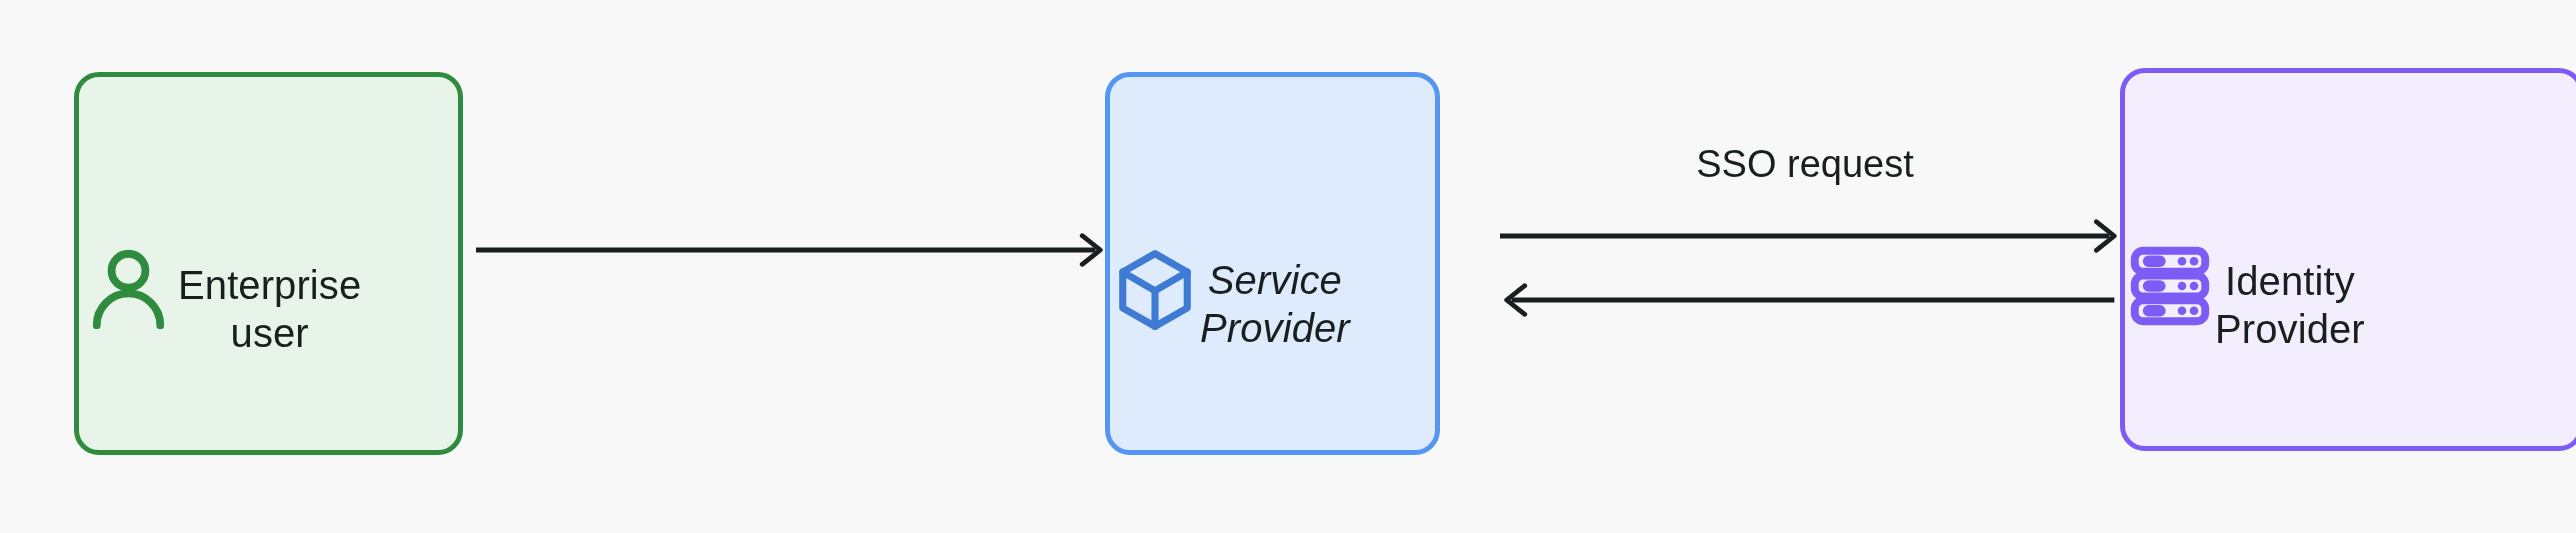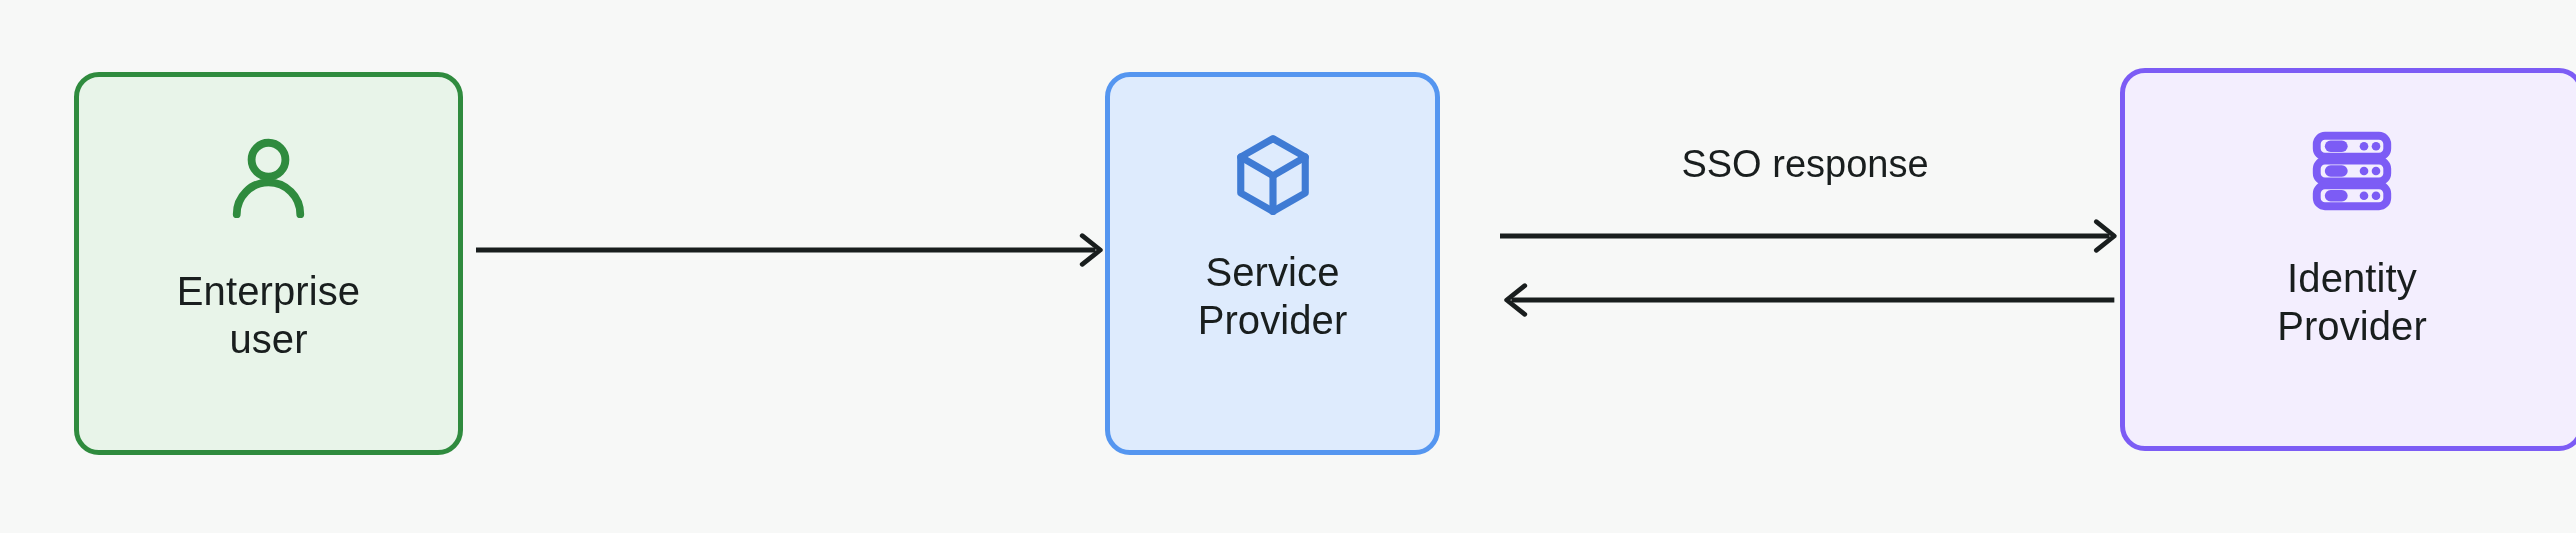--- a/index.html
+++ b/index.html
@@ -21,21 +21,21 @@
   }
 
   
   .node {
     position: absolute;
     box-sizing: border-box;
     border-radius: 25px;
     border-style: solid;
     border-width: 5.7px;
     display: flex;
-    flex-direction: column;
+    flex-direction: row;
     align-items: center;
     justify-content: flex-start;
   }
   .node-icon {
     display: block;
     line-height: 0;
   }
   .node-label {
     font-size: 40px;
     line-height: 48px;
@@ -54,21 +54,21 @@
   }
   #node-enterprise-user .node-label { margin-top: 38px; }
 
   #node-service-provider {
     left: 1105px; top: 72px;
     width: 335px; height: 383px;
     border-color: #5596f0;
     background: #deebfd;
     padding-top: 53px;
   }
-  #node-service-provider .node-label { margin-top: 28px; }
+  #node-service-provider .node-label { margin-top: 28px; font-style: italic; }
 
   #node-identity-provider {
     left: 2120px; top: 68px;
     width: 464px; height: 383px;
     border-color: #7c5cf5;
     background: #f3eefe;
     padding-top: 53px;
   }
   #node-identity-provider .node-label { margin-top: 38px; }
 
@@ -142,21 +142,21 @@
 Provider</div>
   </div>
 
   <div class="edge" id="edge-request-sign-on">
     <svg width="631" height="42" viewBox="0 0 662 44" fill="none">
       <line x1="0" y1="22" x2="650" y2="22" stroke="#191e1e" stroke-width="5"></line>
       <polyline points="636,7 655,22 636,37" fill="none" stroke="#191e1e" stroke-width="5" stroke-linecap="round" stroke-linejoin="round"></polyline>
     </svg>
   </div>
 
-  <div class="edge-label" id="edge-sso-request-label">SSO response</div>
+  <div class="edge-label" id="edge-sso-request-label">SSO request</div>
   <div class="edge" id="edge-sso-request">
     <svg width="621" height="42" viewBox="0 0 652 44" fill="none">
       <line x1="0" y1="22" x2="640" y2="22" stroke="#191e1e" stroke-width="5"></line>
       <polyline points="626,7 645,22 626,37" fill="none" stroke="#191e1e" stroke-width="5" stroke-linecap="round" stroke-linejoin="round"></polyline>
     </svg>
   </div>
 
   <div class="edge" id="edge-sso-response">
     <svg width="621" height="42" viewBox="0 0 652 44" fill="none">
       <line x1="12" y1="22" x2="645" y2="22" stroke="#191e1e" stroke-width="5"></line>

